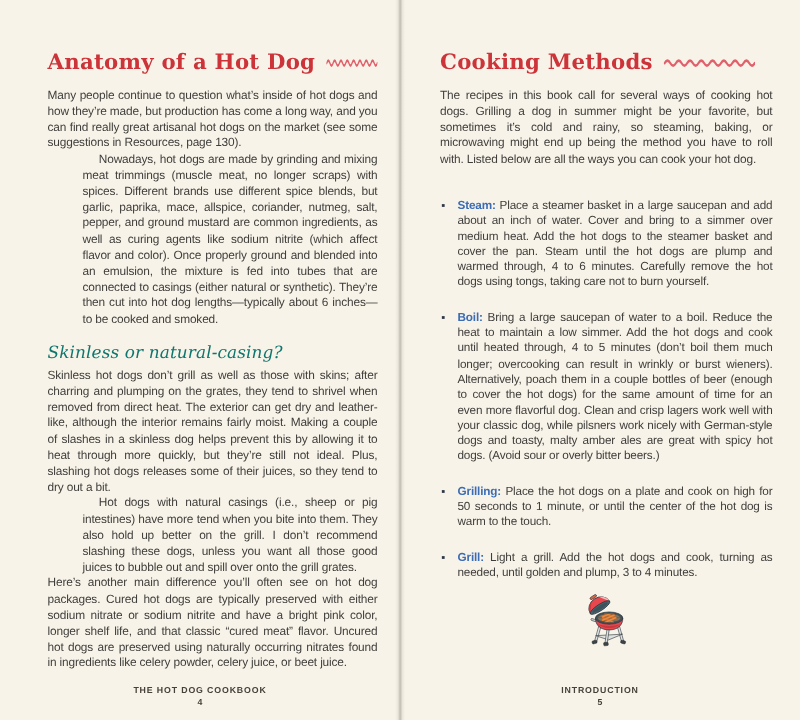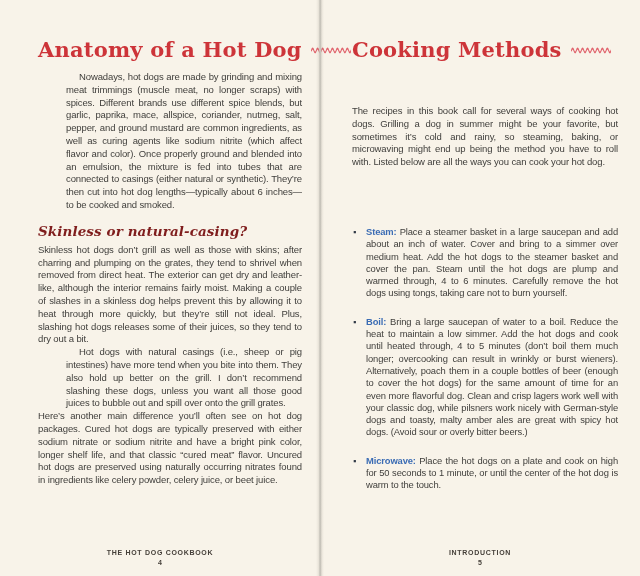--- a/index.html
+++ b/index.html
@@ -1,36 +1,36 @@
 <!DOCTYPE html>
 <html><head>
 <meta charset="utf-8">
 <style>
   html, body { margin:0; padding:0; width:640px; height:576px; overflow:hidden; }
   body { background:#f8f3e9; font-family:"Liberation Sans", sans-serif; }
   .spread { position:relative; width:640px; height:576px; display:flex; }
   .page { width:320px; height:576px; box-sizing:border-box; position:relative; }
   .page.left  { padding:40px 18px 58px 38px; }
-  .page.right { padding:40px 22px 58px 32px; display:flex; flex-direction:column;gap:34px; }
+  .page.right { padding:40px 22px 58px 32px; display:flex; flex-direction:column; }
   .spine { position:absolute; left:316px; top:0; width:8px; height:576px;
            background:linear-gradient(90deg, rgba(120,110,95,0) 0%, rgba(120,110,95,0.10) 30%,
                       #c7c3ba 48%, #c7c3ba 56%, rgba(120,110,95,0.10) 75%, rgba(120,110,95,0) 100%); }
 
   .title-row { display:flex; align-items:center; gap:9px; margin:0 0 11px 0; }
-  h1 { font-family:"DejaVu Serif", serif; font-weight:bold; font-size:21px; line-height:20px;
+  h1 { font-family:"DejaVu Serif", serif; font-weight:bold; font-size:17px; line-height:20px;
        color:#cd3439; margin:0; white-space:nowrap; letter-spacing:0.2px; }
   .squiggle { flex:1 1 auto; height:9px; min-width:40px; }
   .page.right .squiggle { margin-right:14px; }
 
   p { margin:0; font-size:9.5px; line-height:12.8px; color:#3f3e3b; text-align:justify;
       letter-spacing:-0.12px; }
   p.indent { text-indent:13px;margin-left:28px; }
 
-  h2 { font-family:"DejaVu Serif", serif; font-style:italic; font-weight:bold; font-size:13.5px;
-       color:#7f1d1d; margin:11px 0 5px 0; letter-spacing:0.1px; }
+  h2 { font-family:"DejaVu Serif", serif; font-style:italic; font-weight:normal; font-size:13.5px;
+       color:#0f766e; margin:11px 0 5px 0; letter-spacing:0.1px; }
 
   .methods { list-style:none; margin:7px 0 0 0; padding:0; }
   .methods li { position:relative; padding-left:14px; margin-bottom:5px; font-size:9.4px;
                 line-height:12.3px; color:#3f3e3b; text-align:justify; letter-spacing:-0.12px;margin-top:16px; }
   .methods li::before { content:"▪"; position:absolute; left:1px; top:0; color:#2e3744; font-size:9px; }
   .method-label { color:#3b6cb4; font-weight:bold; }
 
   .illustration-wrap { flex:1 1 auto; min-height:0; display:flex; align-items:center;
                        justify-content:center; padding:6px 0 0 0; }
   svg.grill { height:100%; max-height:138px; }
@@ -44,20 +44,21 @@
 
 <div class="spread">
 
   <section class="page left">
     <div class="title-row">
       <h1>Anatomy of a Hot Dog</h1>
       <svg class="squiggle" viewBox="0 0 100 10" preserveAspectRatio="none">
         <path d="M1,5 Q4.1,0.5 7.2,5 T13.4,5 T19.6,5 T25.8,5 T32,5 T38.2,5 T44.4,5 T50.6,5 T56.8,5 T63,5 T69.2,5 T75.4,5 T81.6,5 T87.8,5 T94,5 T100,5" fill="none" stroke="#e0616b" stroke-width="2.3" stroke-linecap="round"></path>
       </svg>
     </div>
+    <p>Many people continue to question what’s inside of hot dogs and how they’re made, but production has come a long way, and you can find really great artisanal hot dogs on the market (see some suggestions in Resources, page 130).</p>
     <p class="indent">Nowadays, hot dogs are made by grinding and mixing meat trimmings (muscle meat, no longer scraps) with spices. Different brands use different spice blends, but garlic, paprika, mace, allspice, coriander, nutmeg, salt, pepper, and ground mustard are common ingredients, as well as curing agents like sodium nitrite (which affect flavor and color). Once properly ground and blended into an emulsion, the mixture is fed into tubes that are connected to casings (either natural or synthetic). They’re then cut into hot dog lengths—typically about 6 inches—to be cooked and smoked.</p>
 
     <h2>Skinless or natural-casing?</h2>
     <p>Skinless hot dogs don’t grill as well as those with skins; after charring and plumping on the grates, they tend to shrivel when removed from direct heat. The exterior can get dry and leather-like, although the interior remains fairly moist. Making a couple of slashes in a skinless dog helps prevent this by allowing it to heat through more quickly, but they’re still not ideal. Plus, slashing hot dogs releases some of their juices, so they tend to dry out a bit.</p>
     <p class="indent">Hot dogs with natural casings (i.e., sheep or pig intestines) have more tend when you bite into them. They also hold up better on the grill. I don’t recommend slashing these dogs, unless you want all those good juices to bubble out and spill over onto the grill grates.</p>
 
     <p>Here’s another main difference you’ll often see on hot dog packages. Cured hot dogs are typically preserved with either sodium nitrate or sodium nitrite and have a bright pink color, longer shelf life, and that classic “cured meat” flavor. Uncured hot dogs are preserved using naturally occurring nitrates found in ingredients like celery powder, celery juice, or beet juice.</p>
 
     <footer>
       <div class="footer-label">THE HOT DOG COOKBOOK</div>
@@ -72,21 +73,22 @@
       <h1>Cooking Methods</h1>
       <svg class="squiggle" viewBox="0 0 100 10" preserveAspectRatio="none">
         <path d="M1,5 Q4.1,0.5 7.2,5 T13.4,5 T19.6,5 T25.8,5 T32,5 T38.2,5 T44.4,5 T50.6,5 T56.8,5 T63,5 T69.2,5 T75.4,5 T81.6,5 T87.8,5 T94,5 T100,5" fill="none" stroke="#e0616b" stroke-width="2.3" stroke-linecap="round"></path>
       </svg>
     </div>
     <p>The recipes in this book call for several ways of cooking hot dogs. Grilling a dog in summer might be your favorite, but sometimes it’s cold and rainy, so steaming, baking, or microwaving might end up being the method you have to roll with. Listed below are all the ways you can cook your hot dog.</p>
 
     <ul class="methods">
       <li><span class="method-label">Steam:</span> <span>Place a steamer basket in a large saucepan and add about an inch of water. Cover and bring to a simmer over medium heat. Add the hot dogs to the steamer basket and cover the pan. Steam until the hot dogs are plump and warmed through, 4 to 6 minutes. Carefully remove the hot dogs using tongs, taking care not to burn yourself.</span></li>
       <li><span class="method-label">Boil:</span> <span>Bring a large saucepan of water to a boil. Reduce the heat to maintain a low simmer. Add the hot dogs and cook until heated through, 4 to 5 minutes (don’t boil them much longer; overcooking can result in wrinkly or burst wieners). Alternatively, poach them in a couple bottles of beer (enough to cover the hot dogs) for the same amount of time for an even more flavorful dog. Clean and crisp lagers work well with your classic dog, while pilsners work nicely with German-style dogs and toasty, malty amber ales are great with spicy hot dogs. (Avoid sour or overly bitter beers.)</span></li>
-      <li><span class="method-label">Microwave:</span> <span>Place the hot dogs on a plate and cook on high for 50 seconds to 1 minute, or until the center of the hot dog is warm to the touch.</span></li>
+      <li><span class="method-label">Grilling:</span> <span>Place the hot dogs on a plate and cook on high for 50 seconds to 1 minute, or until the center of the hot dog is warm to the touch.</span></li>
+      <li><span class="method-label">Grill:</span> <span>Light a grill. Add the hot dogs and cook, turning as needed, until golden and plump, 3 to 4 minutes.</span></li>
     </ul>
 
     <div class="illustration-wrap">
       <svg class="grill" viewBox="0 0 180 176">
         <defs>
           <clipPath id="grateClip">
               <ellipse cx="100" cy="80" rx="38.5" ry="15"></ellipse>
             </clipPath>
         </defs>
 

